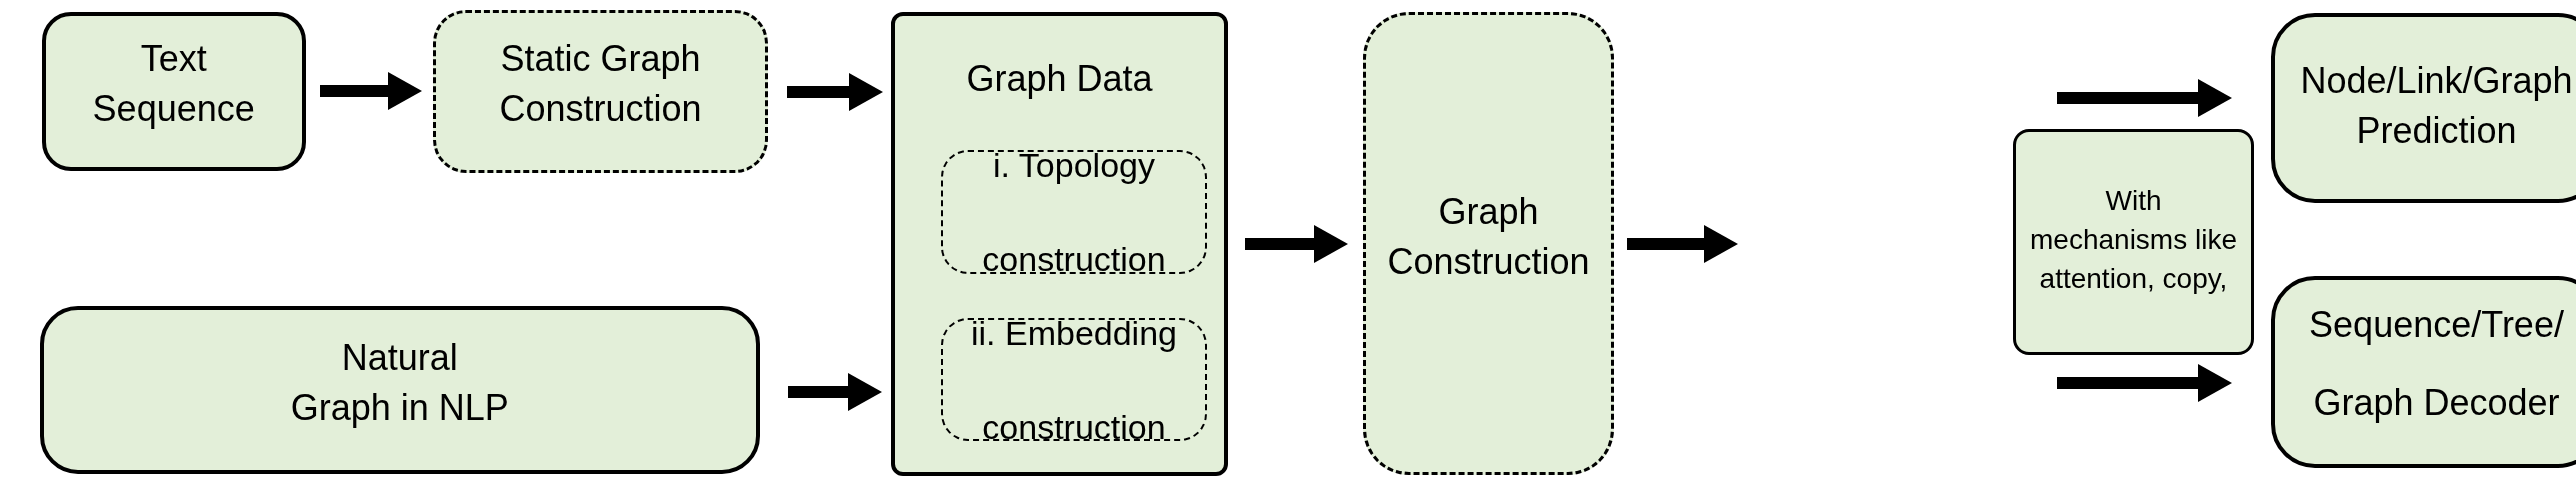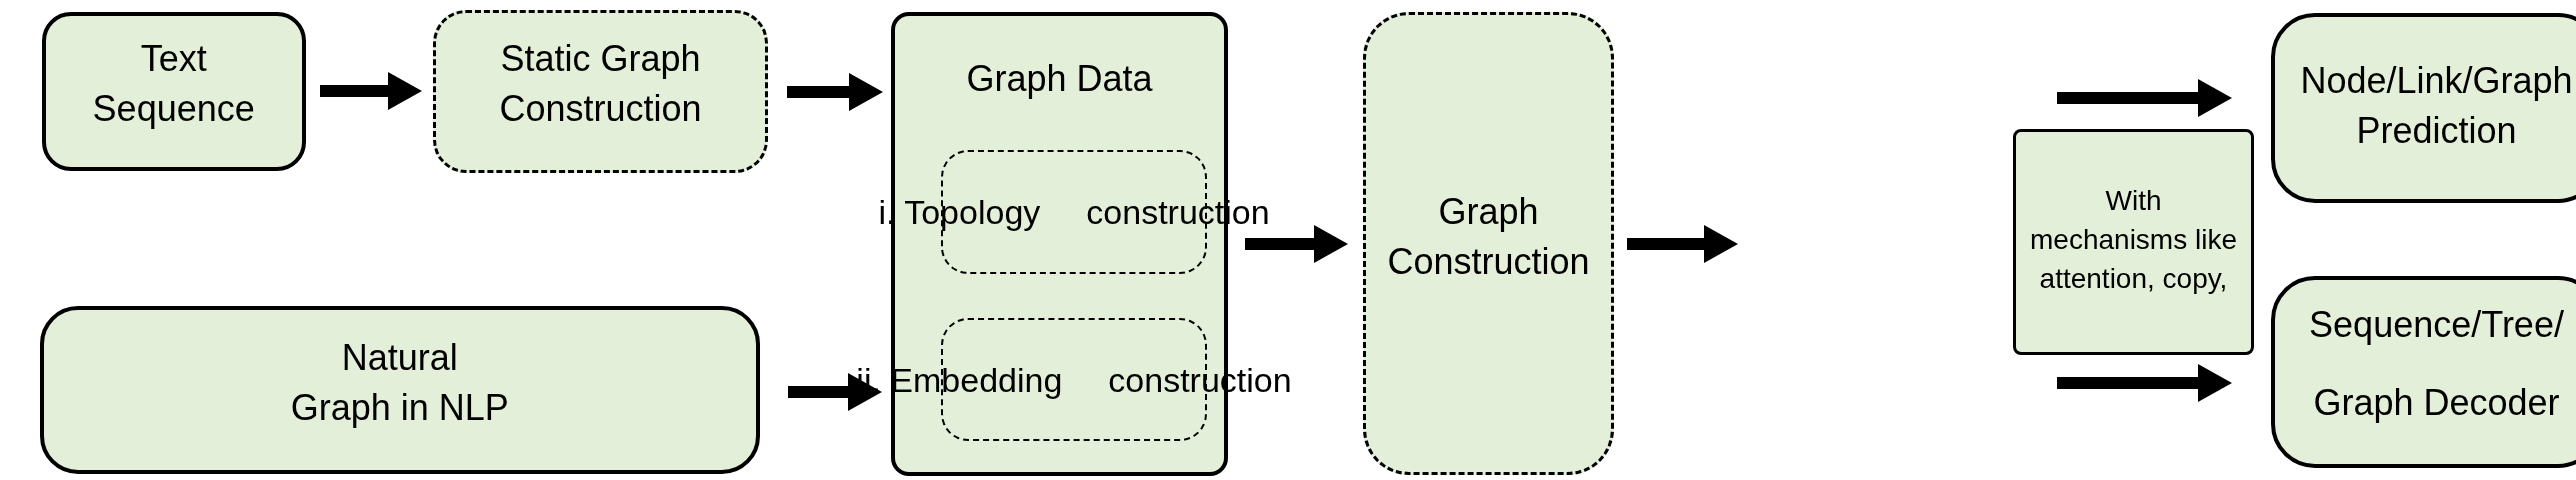--- a/index.html
+++ b/index.html
@@ -31,42 +31,42 @@
   .box.thick { border-width: 4.8px; }
 
   .line { display: block; font-size: 36px; line-height: 50px; white-space: nowrap; }
   .line.small { font-size: 28px; line-height: 39px; }
 
   
   #text-sequence   { left: 6.7px;    top: 11.5px;  width: 264px; height: 159px; border-radius: 29px; }
   #static-graph    { left: 398px;  top: 9.6px;  width: 335px; height: 163px; border-radius: 33px; }
   #natural-graph   { left: 4.8px;    top: 306px; width: 720px; height: 168px; border-radius: 38px; }
 
-  #graph-data      { left: 856px;  top: 12.4px;  width: 337px; height: 464px; border-radius: 18px;
+  #graph-data      { left: 856px;  top: 12.4px;  width: 337px; height: 464px; border-radius: 12px;
                      justify-content: flex-start; padding-bottom: 0; }
   .gd-title        { margin-top: 40px; font-size: 36px; line-height: 46px; }
   .inner-box {
     position: absolute;
     background: transparent;
     border: 2.9px dashed var(--stroke, #000);
     border-radius: 27px;
     display: flex;
-    flex-direction: row;
+    flex-direction: column;
     align-items: center;
     justify-content: center;
     text-align: left;
     gap: 46px;
   }
   #topology-construction  { left: 46px; top: 134px; width: 266px; height: 124px; }
   #embedding-construction { left: 46px; top: 302px; width: 266px; height: 123px; }
   .inner-box .line { font-size: 34px; line-height: 48px; }
 
   #dynamic-graph   { left: 1328px; top: 12.4px;  width: 251px; height: 463px; border-radius: 46px; }
   #node-embedding  { left: 1718px; top: 14.4px;  width: 239px; height: 462px; border-radius: 48px; }
-  #with-mechanisms { left: 1978px; top: 129px; width: 241px; height: 226px; border-radius: 8px; padding-bottom: 5.7px; }
+  #with-mechanisms { left: 1978px; top: 129px; width: 241px; height: 226px; border-radius: 16px; padding-bottom: 5.7px; }
   #prediction      { left: 2236px; top: 13.4px;  width: 331px; height: 190px; border-radius: 44px; padding-bottom: 4px; }
   #decoder         { left: 2236px; top: 276px; width: 331px; height: 192px; border-radius: 44px; padding-bottom: 17px; gap: 28px; }
 
   
   .arrow {
     position: absolute;
     height: 38px;
     display: flex;
     align-items: center;
   }

